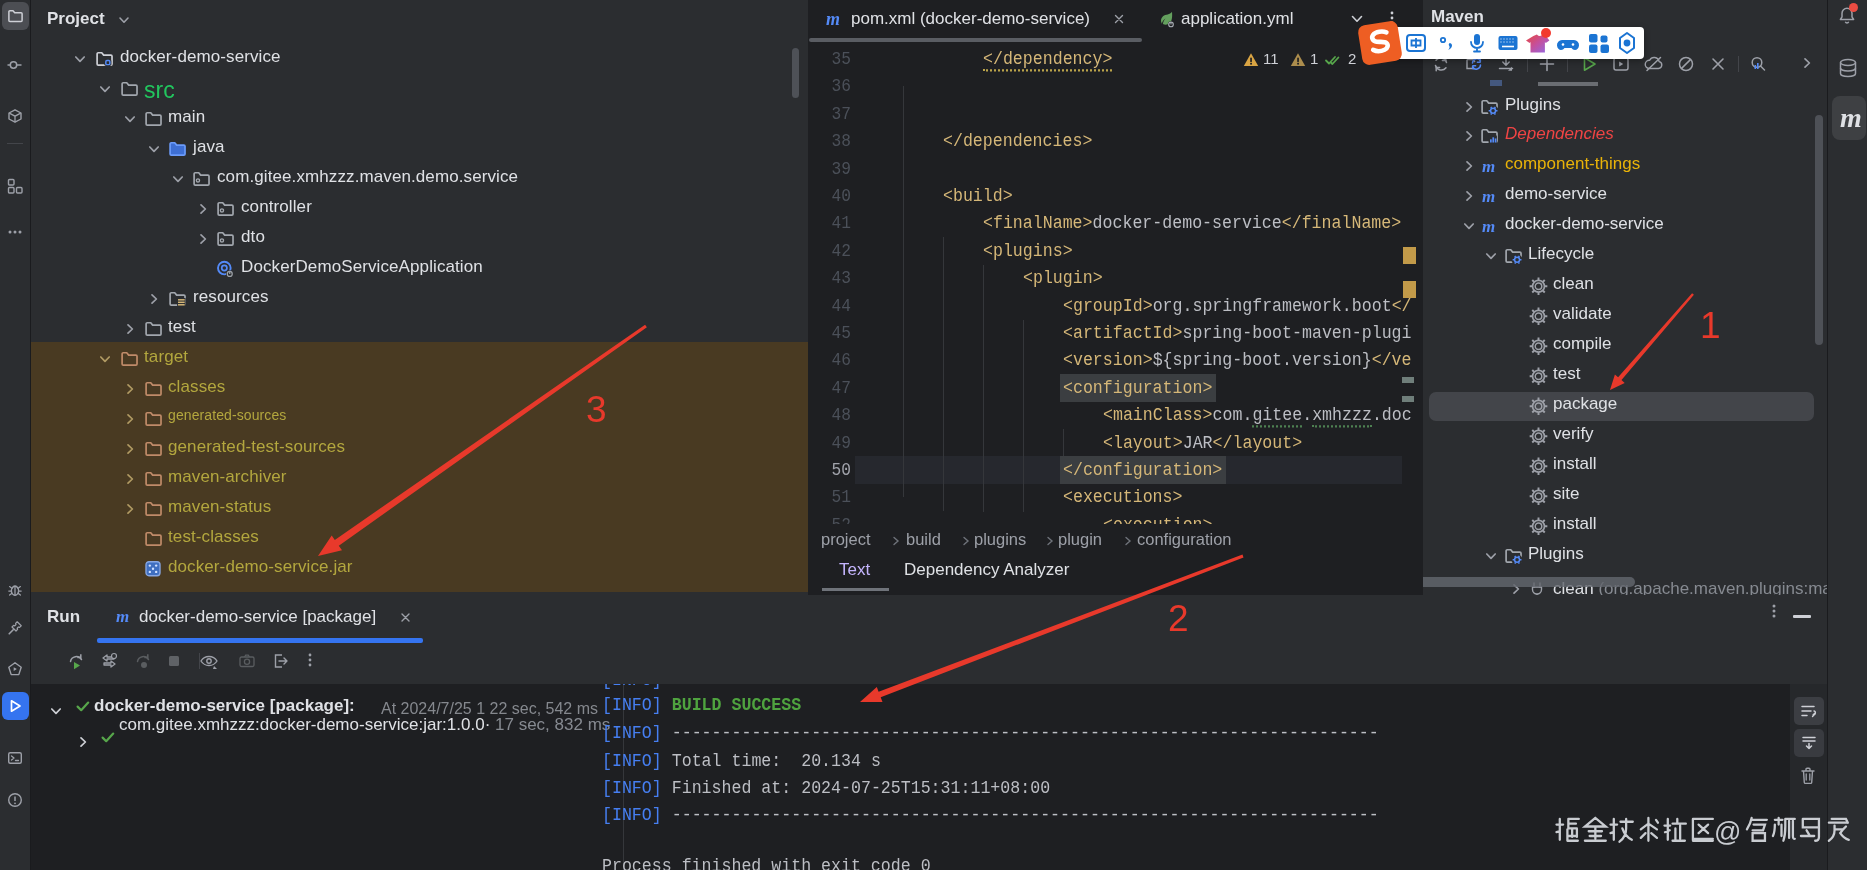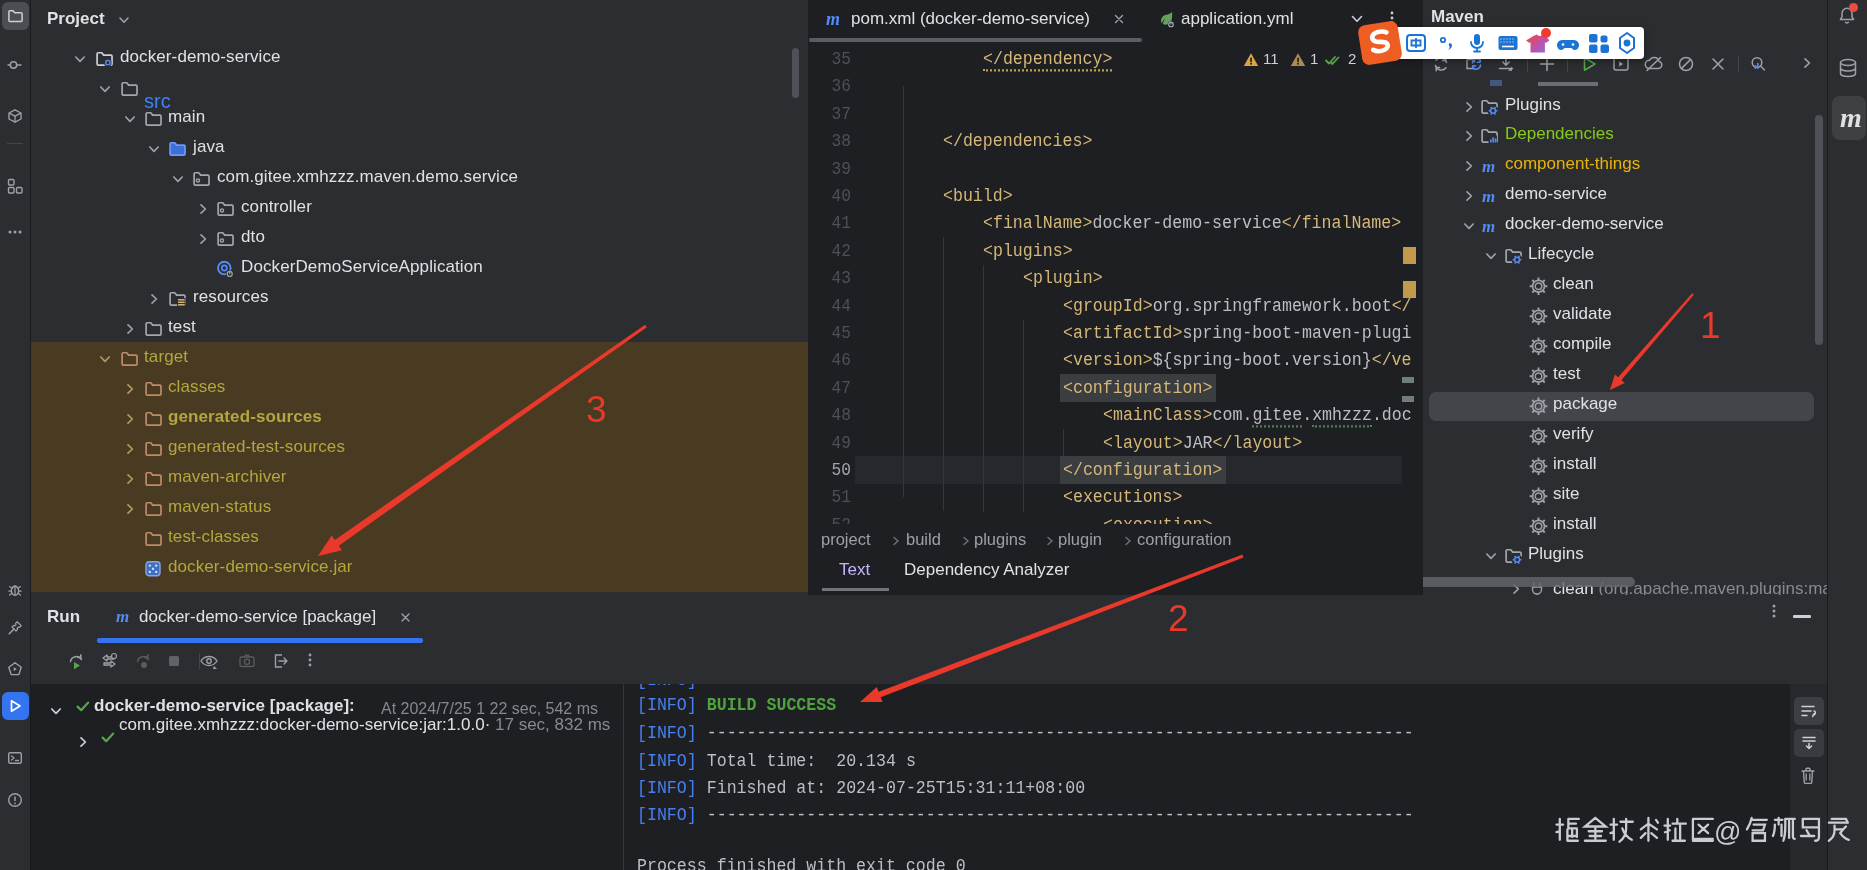--- a/index.html
+++ b/index.html
@@ -79,21 +79,21 @@
           <rect x="8.3" y="8.3" width="6.2" height="6.2" rx="1.6" fill="#2B2D30"></rect>
           <rect x="9.6" y="9.6" width="3.6" height="3.6" rx="1" fill="none" stroke="#548AF7" stroke-width="1.3"></rect>
         </svg></div>
 <div class="abs" style="left:89px;top:47px;font-size:17px;color:#DFE1E5;letter-spacing:0.1px;white-space:nowrap;">docker-demo-service</div>
 <div class="abs" style="left:66px;top:81px;"><svg width="16" height="16" viewBox="0 0 16 16" style="">
           <path d="M3.8 6l4.2 4.4L12.2 6" stroke="#9DA0A8" stroke-width="1.7" fill="none" stroke-linecap="round" stroke-linejoin="round"></path>
         </svg></div>
 <div class="abs" style="left:90px;top:81px;transform:scale(1.13);transform-origin:center;"><svg width="16" height="16" viewBox="0 0 16 16" style="">
           <path d="M1.9 4.9V3.7a1 1 0 0 1 1-1h3.1l1.7 2.1h6.4a1 1 0 0 1 1 1v6.8a1 1 0 0 1-1 1H2.9a1 1 0 0 1-1-1z" stroke="#A2A7AE" stroke-width="1.5" fill="none" stroke-linejoin="round"></path>
         </svg></div>
-<div class="abs" style="left:113px;top:77px;font-size:20px;color:#3b82f6;letter-spacing:0.1px;white-space:nowrap;margin-top:13px;">src</div>
+<div class="abs" style="left:113px;top:77px;font-size:23px;color:#22c55e;letter-spacing:0.1px;white-space:nowrap;">src</div>
 <div class="abs" style="left:91px;top:111px;"><svg width="16" height="16" viewBox="0 0 16 16" style="">
           <path d="M3.8 6l4.2 4.4L12.2 6" stroke="#9DA0A8" stroke-width="1.7" fill="none" stroke-linecap="round" stroke-linejoin="round"></path>
         </svg></div>
 <div class="abs" style="left:114px;top:111px;transform:scale(1.13);transform-origin:center;"><svg width="16" height="16" viewBox="0 0 16 16" style="">
           <path d="M1.9 4.9V3.7a1 1 0 0 1 1-1h3.1l1.7 2.1h6.4a1 1 0 0 1 1 1v6.8a1 1 0 0 1-1 1H2.9a1 1 0 0 1-1-1z" stroke="#A2A7AE" stroke-width="1.5" fill="none" stroke-linejoin="round"></path>
         </svg></div>
 <div class="abs" style="left:137px;top:107px;font-size:17px;color:#DFE1E5;letter-spacing:0.1px;white-space:nowrap;">main</div>
 <div class="abs" style="left:115px;top:141px;"><svg width="16" height="16" viewBox="0 0 16 16" style="">
           <path d="M3.8 6l4.2 4.4L12.2 6" stroke="#9DA0A8" stroke-width="1.7" fill="none" stroke-linecap="round" stroke-linejoin="round"></path>
         </svg></div>
@@ -164,21 +164,21 @@
 <div class="abs" style="left:114px;top:381px;transform:scale(1.13);transform-origin:center;"><svg width="16" height="16" viewBox="0 0 16 16" style="">
           <path d="M1.9 4.9V3.7a1 1 0 0 1 1-1h3.1l1.7 2.1h6.4a1 1 0 0 1 1 1v6.8a1 1 0 0 1-1 1H2.9a1 1 0 0 1-1-1z" stroke="#C08B69" stroke-width="1.5" fill="none" stroke-linejoin="round"></path>
         </svg></div>
 <div class="abs" style="left:137px;top:377px;font-size:17px;color:#B3A73E;letter-spacing:0.1px;white-space:nowrap;">classes</div>
 <div class="abs" style="left:91px;top:411px;"><svg width="16" height="16" viewBox="0 0 16 16" style="">
           <path d="M6 3.8l4.4 4.2L6 12.2" stroke="#B09A63" stroke-width="1.7" fill="none" stroke-linecap="round" stroke-linejoin="round"></path>
         </svg></div>
 <div class="abs" style="left:114px;top:411px;transform:scale(1.13);transform-origin:center;"><svg width="16" height="16" viewBox="0 0 16 16" style="">
           <path d="M1.9 4.9V3.7a1 1 0 0 1 1-1h3.1l1.7 2.1h6.4a1 1 0 0 1 1 1v6.8a1 1 0 0 1-1 1H2.9a1 1 0 0 1-1-1z" stroke="#C08B69" stroke-width="1.5" fill="none" stroke-linejoin="round"></path>
         </svg></div>
-<div class="abs" style="left:137px;top:407px;font-size:17px;color:#B3A73E;letter-spacing:0.1px;white-space:nowrap;font-weight:bold;">generated-sources</div>
+<div class="abs" style="left:137px;top:407px;font-size:14px;color:#B3A73E;letter-spacing:0.1px;white-space:nowrap;">generated-sources</div>
 <div class="abs" style="left:91px;top:441px;"><svg width="16" height="16" viewBox="0 0 16 16" style="">
           <path d="M6 3.8l4.4 4.2L6 12.2" stroke="#B09A63" stroke-width="1.7" fill="none" stroke-linecap="round" stroke-linejoin="round"></path>
         </svg></div>
 <div class="abs" style="left:114px;top:441px;transform:scale(1.13);transform-origin:center;"><svg width="16" height="16" viewBox="0 0 16 16" style="">
           <path d="M1.9 4.9V3.7a1 1 0 0 1 1-1h3.1l1.7 2.1h6.4a1 1 0 0 1 1 1v6.8a1 1 0 0 1-1 1H2.9a1 1 0 0 1-1-1z" stroke="#C08B69" stroke-width="1.5" fill="none" stroke-linejoin="round"></path>
         </svg></div>
 <div class="abs" style="left:137px;top:437px;font-size:17px;color:#B3A73E;letter-spacing:0.1px;white-space:nowrap;">generated-test-sources</div>
 <div class="abs" style="left:91px;top:471px;"><svg width="16" height="16" viewBox="0 0 16 16" style="">
           <path d="M6 3.8l4.4 4.2L6 12.2" stroke="#B09A63" stroke-width="1.7" fill="none" stroke-linecap="round" stroke-linejoin="round"></path>
         </svg></div>
@@ -384,21 +384,21 @@
 <div class="abs" style="left:38px;top:128px;"><svg width="16" height="16" viewBox="0 0 16 16" style="">
           <path d="M6 3.8l4.4 4.2L6 12.2" stroke="#9DA0A8" stroke-width="1.7" fill="none" stroke-linecap="round" stroke-linejoin="round"></path>
         </svg></div>
 <div class="abs" style="left:58px;top:128px;transform:scale(1.13);transform-origin:center;"><svg width="16" height="16" viewBox="0 0 16 16" style="">
           <path d="M1.9 4.9V3.7a1 1 0 0 1 1-1h3.1l1.7 2.1h6.4a1 1 0 0 1 1 1v6.8a1 1 0 0 1-1 1H2.9a1 1 0 0 1-1-1z" stroke="#A2A7AE" stroke-width="1.5" fill="none" stroke-linejoin="round"></path>
           <rect x="7.6" y="7.6" width="7.4" height="7.4" rx="1" fill="#2B2D30"></rect>
           <rect x="8.9" y="11.2" width="1.5" height="2.8" fill="#548AF7"></rect>
           <rect x="11" y="9.4" width="1.5" height="4.6" fill="#548AF7"></rect>
           <rect x="13.1" y="10.4" width="1.5" height="3.6" fill="#548AF7"></rect>
         </svg></div>
-<div class="abs" style="left:82px;top:124px;font-size:17px;color:#84cc16;white-space:nowrap;">Dependencies</div>
+<div class="abs" style="left:82px;top:124px;font-size:17px;color:#ef4444;white-space:nowrap;font-style:italic;">Dependencies</div>
 <div class="abs" style="left:38px;top:158px;"><svg width="16" height="16" viewBox="0 0 16 16" style="">
           <path d="M6 3.8l4.4 4.2L6 12.2" stroke="#9DA0A8" stroke-width="1.7" fill="none" stroke-linecap="round" stroke-linejoin="round"></path>
         </svg></div>
 <div class="abs" style="left:59px;top:158px;"><span style="font-family:'Liberation Serif',serif;font-style:italic;font-weight:bold;color:#548AF7;font-size:17px;line-height:16px;">m</span></div>
 <div class="abs" style="left:82px;top:154px;font-size:17px;color:#eab308;white-space:nowrap;">component-things</div>
 <div class="abs" style="left:38px;top:188px;"><svg width="16" height="16" viewBox="0 0 16 16" style="">
           <path d="M6 3.8l4.4 4.2L6 12.2" stroke="#9DA0A8" stroke-width="1.7" fill="none" stroke-linecap="round" stroke-linejoin="round"></path>
         </svg></div>
 <div class="abs" style="left:59px;top:188px;"><span style="font-family:'Liberation Serif',serif;font-style:italic;font-weight:bold;color:#548AF7;font-size:17px;line-height:16px;">m</span></div>
 <div class="abs" style="left:82px;top:184px;font-size:17px;color:#DFE1E5;white-space:nowrap;">demo-service</div>
@@ -643,21 +643,21 @@
         </svg></div>
 <div class="abs" style="left:63px;top:101px;font-size:17px;font-weight:bold;color:#DFE1E5;">docker-demo-service [package]: </div>
       <div class="abs" style="left:350px;top:105px;font-size:16px;color:#85888E;"><span style="color:#85888E;font-size:16px;">At 2024/7/25 1</span><span style="color:#85888E;font-size:16px;"> 22 sec, 542 ms</span></div>
 <div class="abs" style="left:44px;top:139px;"><svg width="16" height="16" viewBox="0 0 16 16" style="">
           <path d="M6 3.8l4.4 4.2L6 12.2" stroke="#CED0D6" stroke-width="1.7" fill="none" stroke-linecap="round" stroke-linejoin="round"></path>
         </svg></div>
 <div class="abs" style="left:69px;top:134px;"><svg width="16" height="16" viewBox="0 0 16 16" style="">
           <path d="M2.6 8.6l3.6 3.6 7-7.6" stroke="#57A64B" stroke-width="2.2" fill="none" stroke-linecap="round" stroke-linejoin="round"></path>
         </svg></div>
 <div class="abs" style="left:88px;top:120px;font-size:17px;color:#DFE1E5;">com.gitee.xmhzzz:docker-demo-service:jar:1.0.0· <span style="color:#868A91;">17 sec, 832 ms</span></div>
-<div class="abs" style="left:593px;top:89px;width:1166px;height:186px;overflow:hidden;">
+<div class="abs" style="left:558px;top:89px;width:1166px;height:186px;overflow:hidden;">
 <div class="abs" style="left:13px;top:-17px;height:28px;line-height:28px;font-size:16.6px;white-space:pre;font-family:'Liberation Mono',monospace;transform:scaleY(1.12);transform-origin:50% 50%;"><span style="color:#467FF2;">[INFO]</span> <span style="color:#BCBEC4;">---</span></div>
 <div class="abs" style="left:13px;top:8px;height:28px;line-height:28px;font-size:16.6px;white-space:pre;font-family:'Liberation Mono',monospace;transform:scaleY(1.12);transform-origin:50% 50%;"><span style="color:#467FF2;">[INFO]</span> <span style="color:#4FA33F;font-weight:bold;">BUILD SUCCESS</span></div>
 <div class="abs" style="left:13px;top:36px;height:28px;line-height:28px;font-size:16.6px;white-space:pre;font-family:'Liberation Mono',monospace;transform:scaleY(1.12);transform-origin:50% 50%;"><span style="color:#467FF2;">[INFO]</span> <span style="color:#BCBEC4;">-----------------------------------------------------------------------</span></div>
 <div class="abs" style="left:13px;top:64px;height:28px;line-height:28px;font-size:16.6px;white-space:pre;font-family:'Liberation Mono',monospace;transform:scaleY(1.12);transform-origin:50% 50%;"><span style="color:#467FF2;">[INFO]</span> <span style="color:#BCBEC4;">Total time:  20.134 s</span></div>
 <div class="abs" style="left:13px;top:91px;height:28px;line-height:28px;font-size:16.6px;white-space:pre;font-family:'Liberation Mono',monospace;transform:scaleY(1.12);transform-origin:50% 50%;"><span style="color:#467FF2;">[INFO]</span> <span style="color:#BCBEC4;">Finished at: 2024-07-25T15:31:11+08:00</span></div>
 <div class="abs" style="left:13px;top:118px;height:28px;line-height:28px;font-size:16.6px;white-space:pre;font-family:'Liberation Mono',monospace;transform:scaleY(1.12);transform-origin:50% 50%;"><span style="color:#467FF2;">[INFO]</span> <span style="color:#BCBEC4;">-----------------------------------------------------------------------</span></div>
 <div class="abs" style="left:13px;top:169px;height:28px;line-height:28px;font-size:16.6px;white-space:pre;font-family:'Liberation Mono',monospace;transform:scaleY(1.12);transform-origin:50% 50%;"><span style="color:#BCBEC4;">Process finished with exit code 0</span></div>
 </div>
 <div class="abs" style="left:1759px;top:89px;width:37px;height:186px;background:#26282B;"></div>
 <div class="abs" style="left:1763px;top:102px;width:30px;height:28px;background:#3C3E43;border-radius:5px;"></div>

